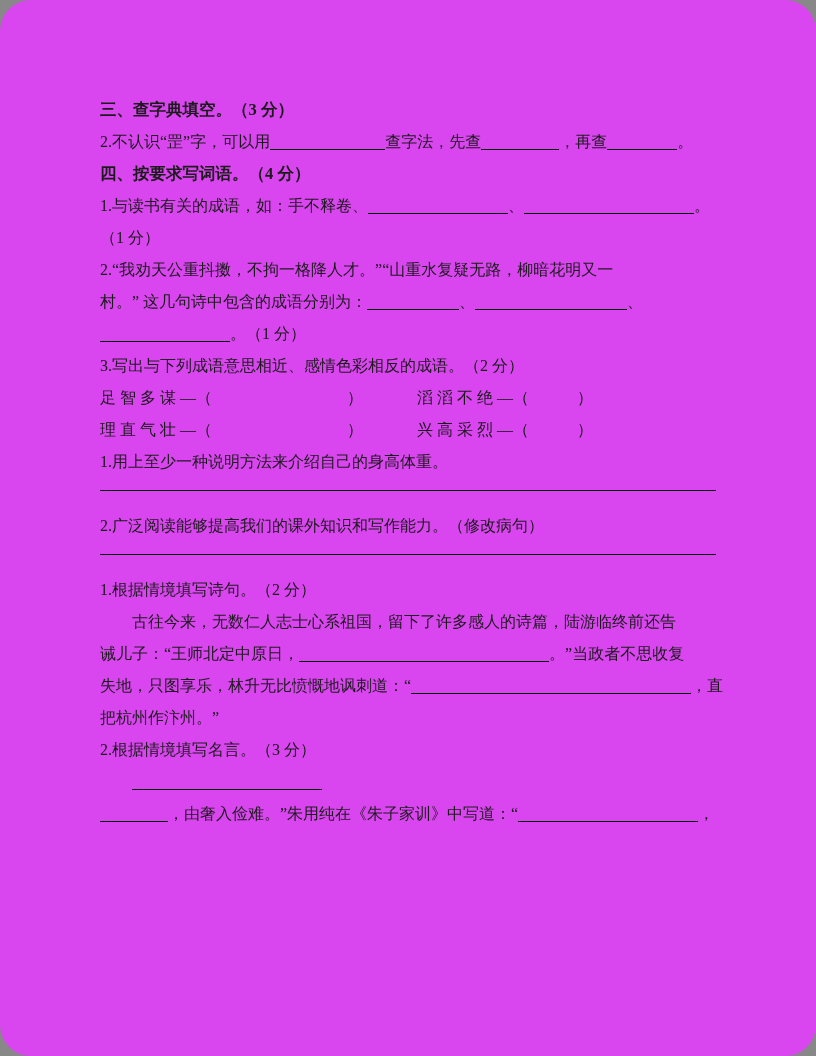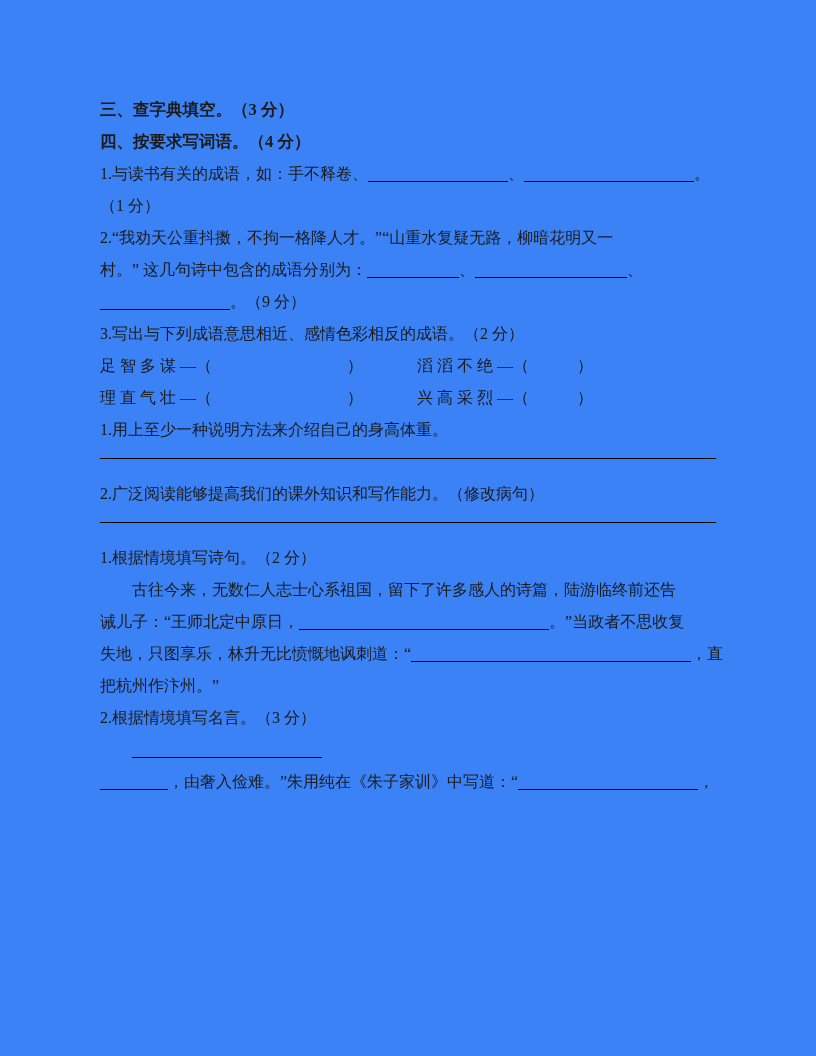--- a/index.html
+++ b/index.html
@@ -1,26 +1,27 @@
 <!DOCTYPE html>
 <html lang="zh"><head>
 <meta charset="utf-8">
 <style>
   html,body{margin:0;padding:0;}
   body{background:#888;}
   .page{
     position:relative;
     width:816px;height:1056px;
-    background:#3b82f6;
+    background:#d946ef;
     margin:0 auto;
     box-sizing:border-box;
     padding:94px 100px 0 100px;
     font-family:"Liberation Serif","DejaVu Serif",serif;
     color:#1b1b1b;
     overflow:hidden;
+    border-radius:31px;
   }
   .line{
     height:32px;line-height:32px;
     font-size:16px;
     white-space:nowrap;
   }
   .heading{font-weight:bold;font-size:16.5px;}
   .blank{
     display:inline-block;
     height:12px;
@@ -42,32 +43,33 @@
   .g135{width:135px}.g54{width:54px}.g48{width:48px}
 </style>
 </head>
 <body>
 
 <div class="page">
 
   <div class="line heading">三、查字典填空。（3 分）</div>
 
 
+  <div class="line"><span>2.不认识“罡”字，可以用</span><span class="blank w115"></span><span>查字法，先查</span><span class="blank w78"></span><span>，再查</span><span class="blank w70"></span><span>。</span></div>
 
   <div class="line heading">四、按要求写词语。（4 分）</div>
 
   <div class="line"><span>1.与读书有关的成语，如：手不释卷、</span><span class="blank w140"></span><span>、</span><span class="blank w170"></span><span>。</span></div>
 
   <div class="line"><span>（1 分）</span></div>
 
   <div class="line"><span>2.“我劝天公重抖擞，不拘一格降人才。”“山重水复疑无路，柳暗花明又一</span></div>
 
   <div class="line"><span>村。” 这几句诗中包含的成语分别为：</span><span class="blank w92"></span><span>、</span><span class="blank w152"></span><span>、</span></div>
 
-  <div class="line"><span class="blank w130"></span><span>。（9 分）</span></div>
+  <div class="line"><span class="blank w130"></span><span>。（1 分）</span></div>
 
   <div class="line"><span>3.写出与下列成语意思相近、感情色彩相反的成语。（2 分）</span></div>
 
   <div class="line"><span>足 智 多 谋 —（</span><span class="gap g135"></span><span>）</span><span class="gap g54"></span><span>滔 滔 不 绝 —（</span><span class="gap g48"></span><span>）</span></div>
 
   <div class="line"><span>理 直 气 壮 —（</span><span class="gap g135"></span><span>）</span><span class="gap g54"></span><span>兴 高 采 烈 —（</span><span class="gap g48"></span><span>）</span></div>
 
 
   <div class="line"><span>1.用上至少一种说明方法来介绍自己的身高体重。</span></div>
 

